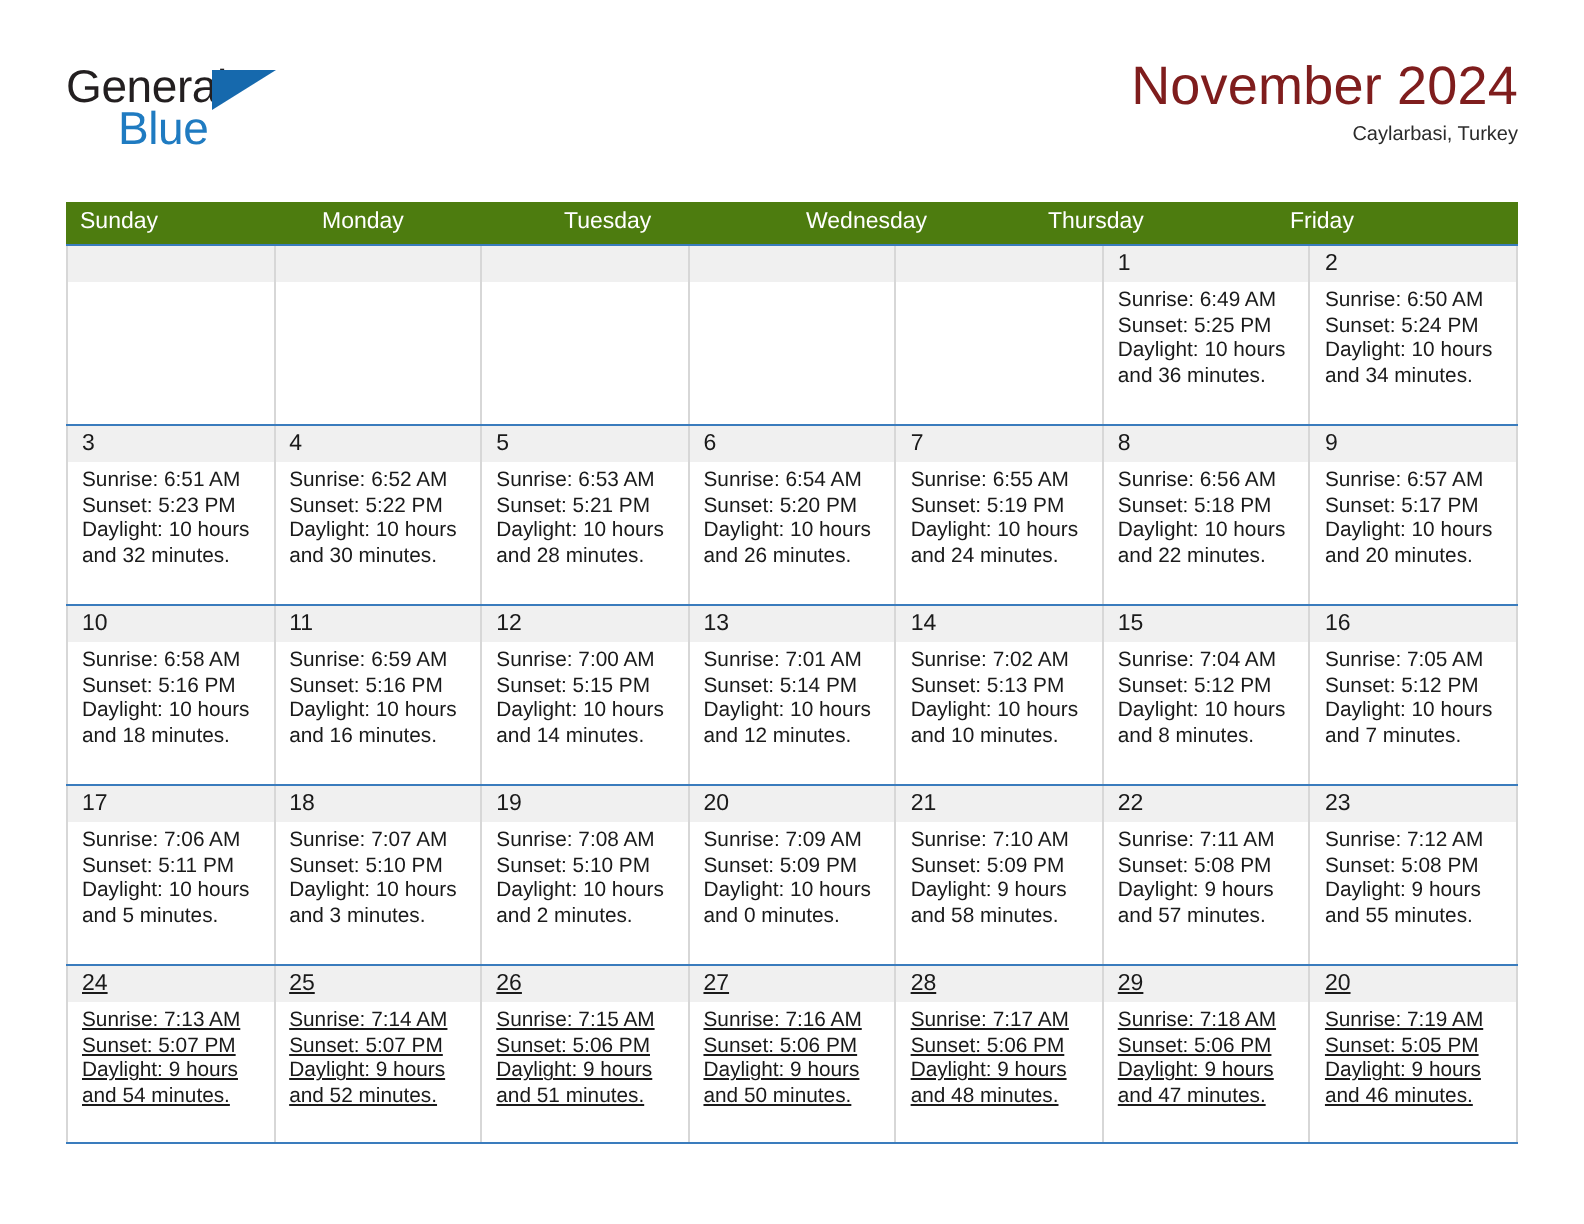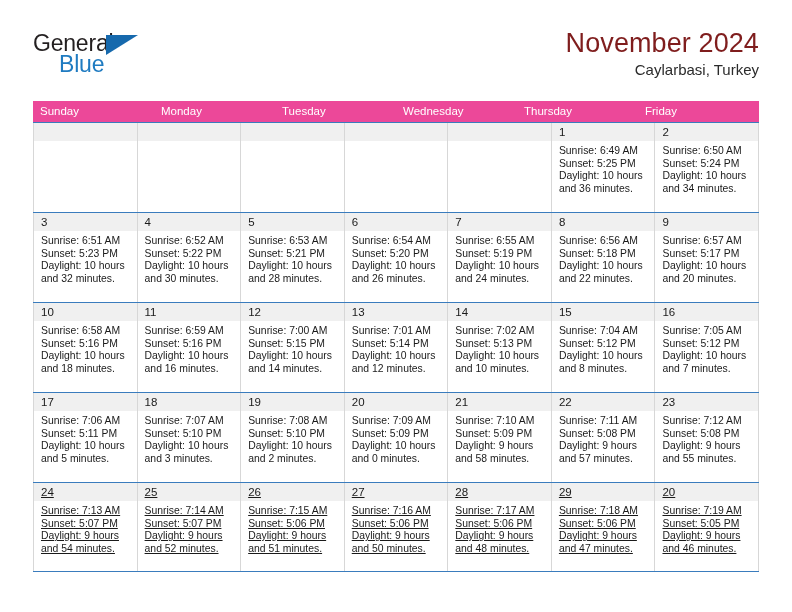--- a/index.html
+++ b/index.html
@@ -65,34 +65,34 @@
     padding-top: 0px;
   }
   .month-title {
     font-size: 27px;
     font-weight: normal;
     color: #7f1d1d;
     line-height: 1.12;
     letter-spacing: 0.1px;
   }
   .location {
-    font-size: 15px;
+    font-size: 10px;
     color: #2b2b2b;
     margin-top: 4px;
     line-height: 1.1;
   }
 
   
   .calendar {
     margin-top: 11px;
     width: 726px;
   }
   .weekdays {
     display: flex;
-    background: #ec4899;
+    background: #4d7c0f;
     height: 21px;
   }
   .weekday {
     flex: 1 1 0;
     color: #ffffff;
     font-size: 11.5px;
     line-height: 21px;
     padding-left: 7px;
     box-sizing: border-box;
     white-space: nowrap;

